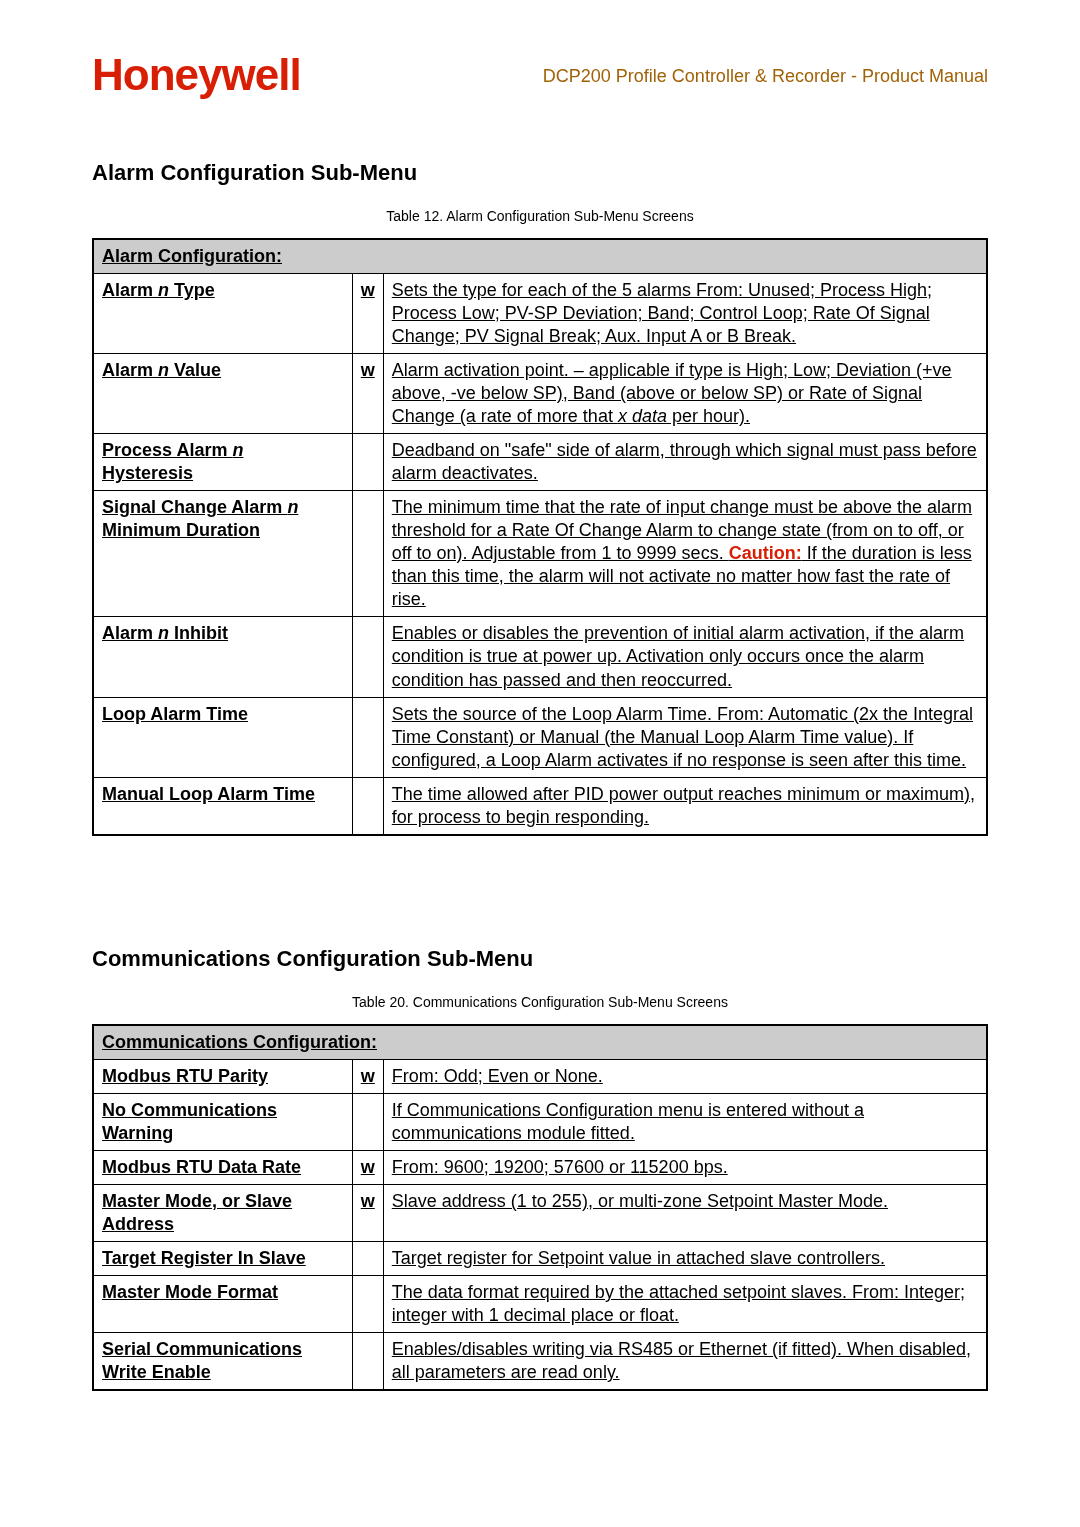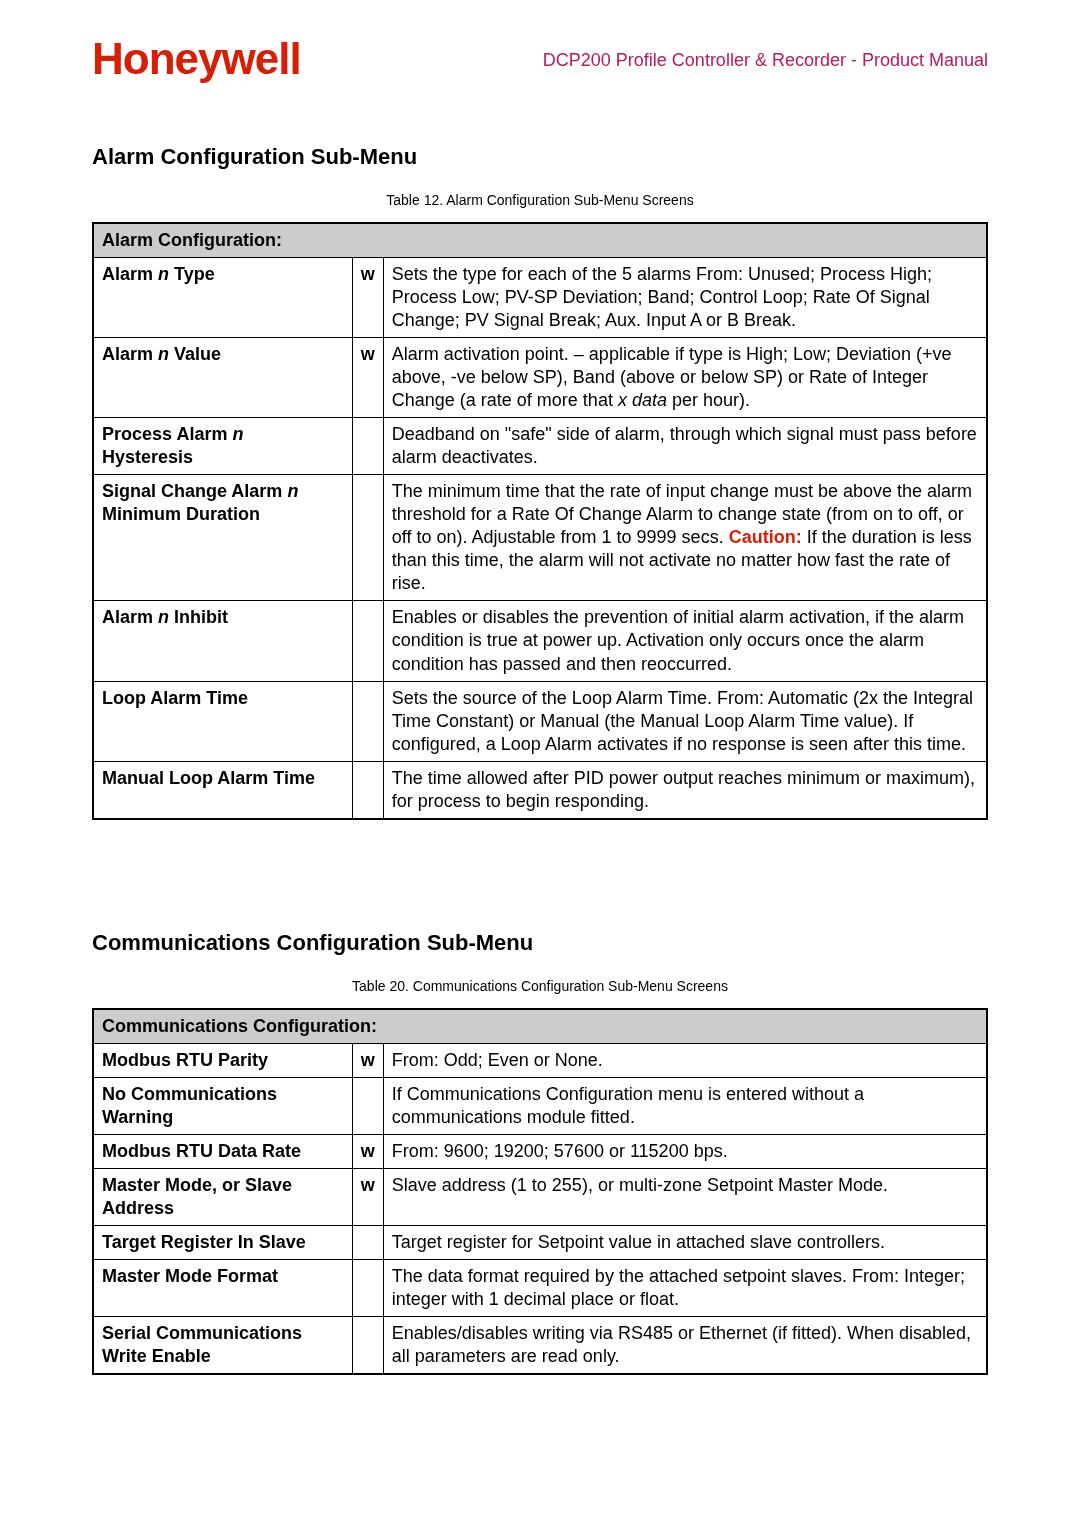--- a/index.html
+++ b/index.html
@@ -1,24 +1,24 @@
 <!DOCTYPE html>
 <html><head>
 <meta charset="utf-8">
 <style>
   * { box-sizing: border-box; margin: 0; padding: 0; }
   html, body { width: 1080px; background: #fff; font-family: Arial, Helvetica, sans-serif; color: #000; }
-  .page { width: 1080px; min-height: 1527px; padding: 34px 92px 34px 92px; position: relative; }
+  .page { width: 1080px; min-height: 1527px; padding: 50px 92px 34px 92px; position: relative; }
   .header-row { display: flex; justify-content: space-between; align-items: flex-start; margin-bottom: 60px; }
   .logo { font-family: Arial, Helvetica, sans-serif; font-weight: 900; font-size: 44px; color: #d81e05; letter-spacing: -1px; }
-  .header-text { font-size: 18px; color: #be185d; margin-top: 16px; }
+  .header-text { font-size: 18px; color: #a16207; margin-top: 16px; }
   h2.section { font-size: 22px; font-weight: bold; margin-bottom: 22px; margin-top: 10px; }
   .caption { text-align: center; font-size: 14px; margin-bottom: 14px; }
   table.conf { width: 100%; border-collapse: collapse; border: 2px solid #000; margin-bottom: 22px; }
-  table.conf td { border: 1px solid #000; padding: 5px 8px; vertical-align: top; font-size: 18px; line-height: 1.28; }
+  table.conf td { border: 1px solid #000; padding: 5px 8px; vertical-align: top; font-size: 18px; line-height: 1.28; text-decoration: underline; }
   table.conf .sect-head td { background: #ccc; font-weight: bold; }
   td.label { width: 29%; font-weight: bold; }
   td.mid { width: 28px; text-align: center; font-weight: bold; }
   td.desc { }
   .ital { font-style: italic; }
   .red-bold { color: #d81e05; font-weight: bold; }
   .spacer-big { height: 78px; }
 </style>
 </head>
 <body>
@@ -46,21 +46,21 @@
       <td class="mid">w</td>
       <td class="desc">Sets the type for each of the 5 alarms From: Unused; Process High; Process Low; PV-SP Deviation; Band; Control Loop; Rate Of Signal Change; PV Signal Break; Aux. Input A or B Break.</td>
     </tr>
 
     <tr>
       <td class="label">
         <span>Alarm </span><span class="ital">n</span><span> Value</span>
       </td>
       <td class="mid">w</td>
       <td class="desc">
-        <span>Alarm activation point. – applicable if type is High; Low; Deviation (+ve above, -ve below SP), Band (above or below SP) or Rate of Integer Change (a rate of more that </span><span class="ital">x data</span><span> per hour).</span>
+        <span>Alarm activation point. – applicable if type is High; Low; Deviation (+ve above, -ve below SP), Band (above or below SP) or Rate of Signal Change (a rate of more that </span><span class="ital">x data</span><span> per hour).</span>
       </td>
     </tr>
 
     <tr>
       <td class="label">
         <span>Process Alarm </span><span class="ital">n</span><br><span> Hysteresis</span>
       </td>
       <td class="mid"></td>
       <td class="desc">Deadband on "safe" side of alarm, through which signal must pass before alarm deactivates.</td>
     </tr>

